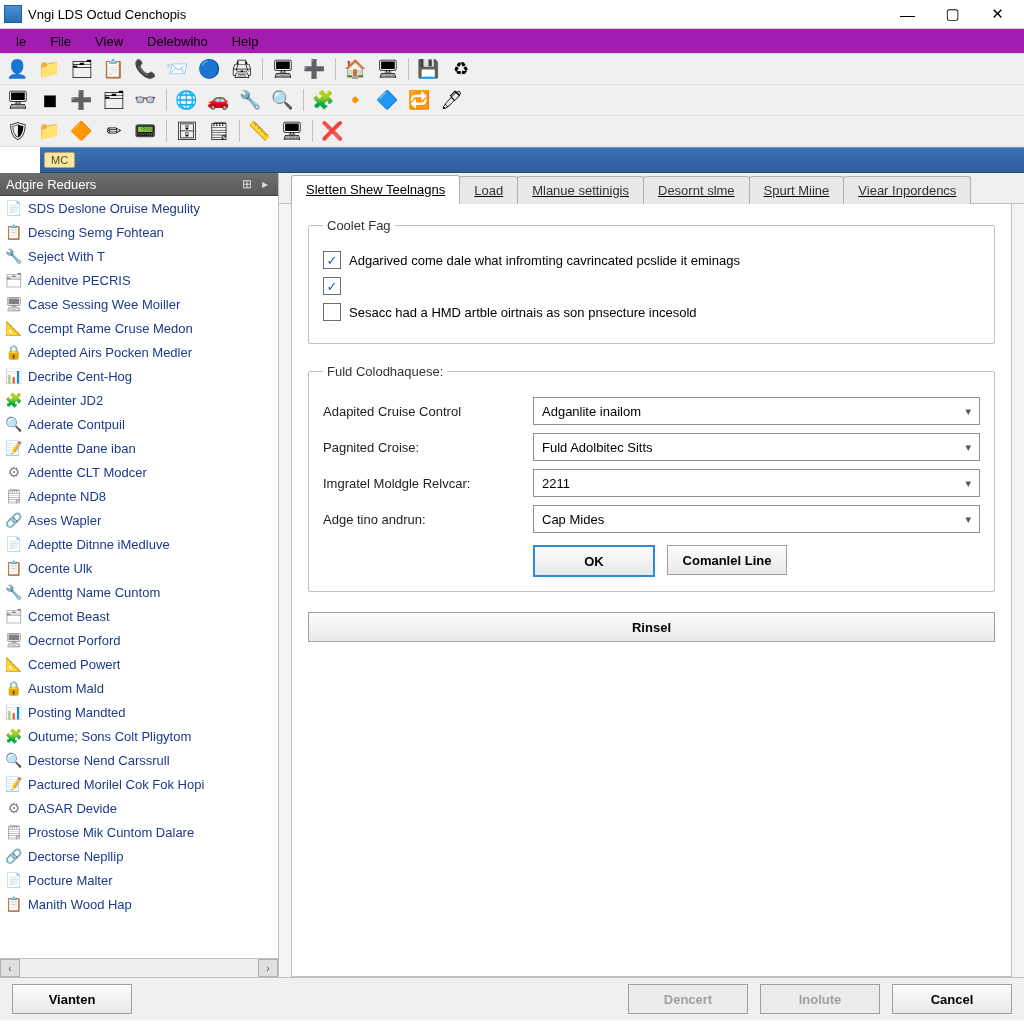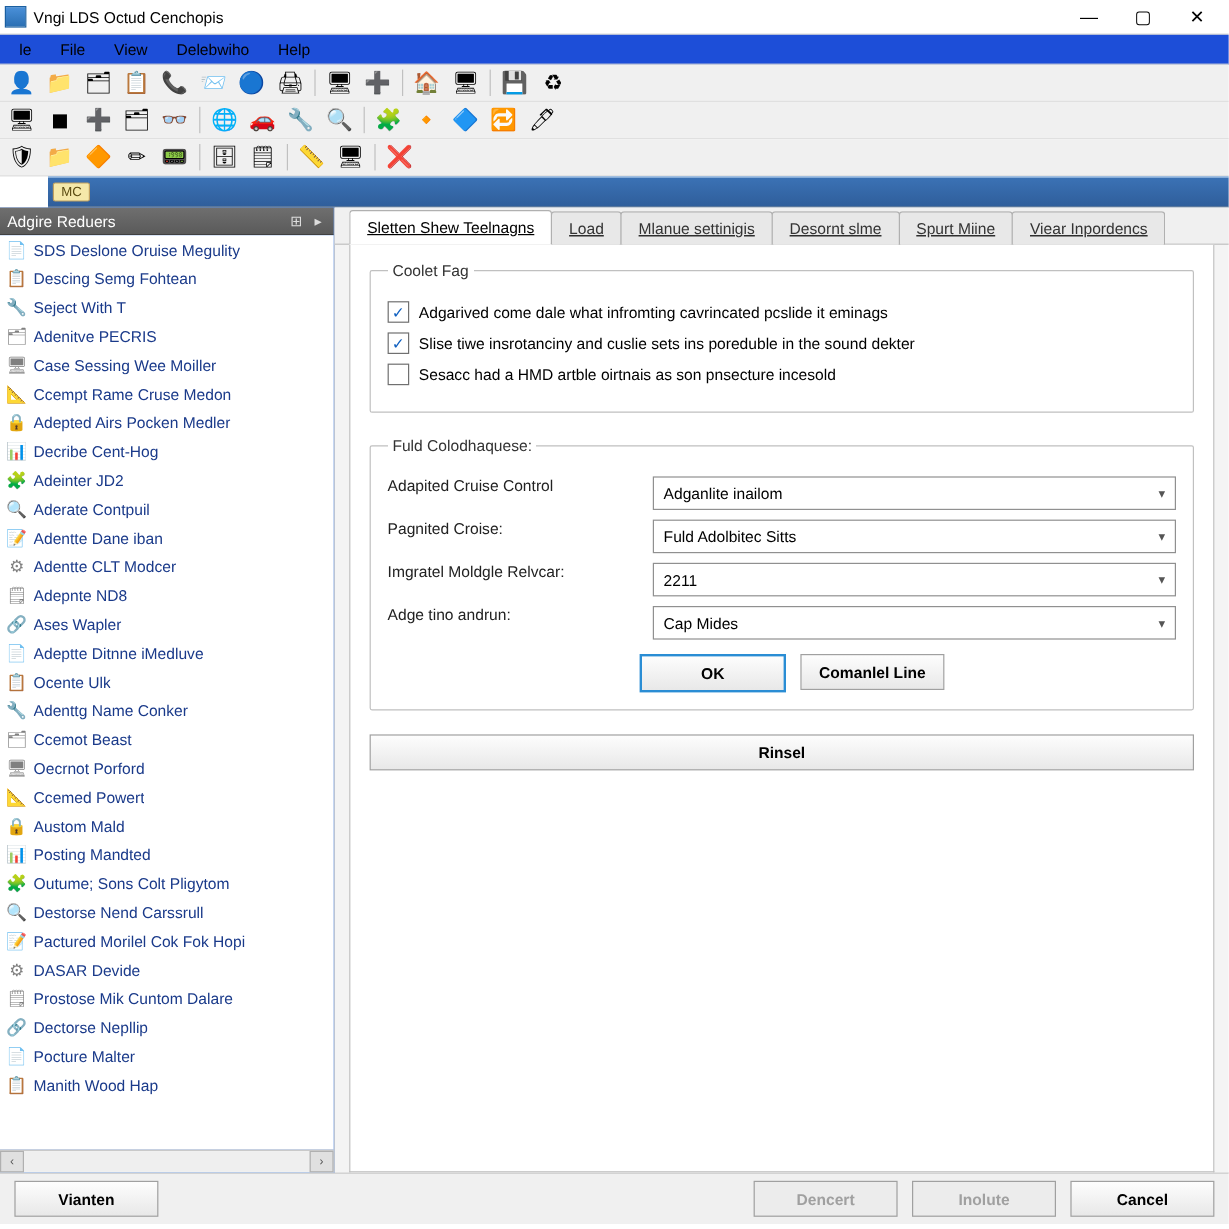--- a/index.html
+++ b/index.html
@@ -48,21 +48,21 @@
     cursor: default;
   }
 
   
   .menubar {
     height: 24px;
     display: flex;
     align-items: center;
     padding: 0 4px;
     border-bottom: 1px solid #d8d8d8;
-    background: #1d4ed8;
+    background: #a21caf;
   }
   .menubar .menu-item {
     padding: 2px 12px;
     cursor: default;
   }
 
   
   .toolbar {
     background: #f0f0f0;
     padding: 1px 4px;
@@ -283,23 +283,22 @@
     background: #fff;
     display: flex;
     align-items: center;
     justify-content: center;
     font-size: 13px;
     color: #1060c0;
   }
 
   .form-row {
     display: flex;
-    align-items: flex-start;
+    align-items: center;
     margin: 8px 0;
-    gap: 11px;
   }
   .form-row .form-label {
     width: 210px;
     color: #222;
   }
   .form-select {
     flex: 1;
     height: 26px;
     border: 1px solid #909090;
     background: #fff;
@@ -601,21 +600,21 @@
         <div class="sidebar-item">
           <span class="li-icon">📄</span>
           <span class="li-label">Adeptte Ditnne iMedluve</span>
         </div>
         <div class="sidebar-item">
           <span class="li-icon">📋</span>
           <span class="li-label">Ocente Ulk</span>
         </div>
         <div class="sidebar-item">
           <span class="li-icon">🔧</span>
-          <span class="li-label">Adenttg Name Conker</span>
+          <span class="li-label">Adenttg Name Cuntom</span>
         </div>
         <div class="sidebar-item">
           <span class="li-icon">🗂</span>
           <span class="li-label">Ccemot Beast</span>
         </div>
         <div class="sidebar-item">
           <span class="li-icon">🖥</span>
           <span class="li-label">Oecrnot Porford</span>
         </div>
         <div class="sidebar-item">
@@ -685,21 +684,20 @@
 
       <fieldset class="group">
         <legend>Coolet Fag</legend>
 
         <div class="chk-row">
           <div class="chk">✓</div>
           <div>Adgarived come dale what infromting cavrincated pcslide it eminags</div>
         </div>
         <div class="chk-row">
           <div class="chk">✓</div>
-          <div>Slise tiwe insrotanciny and cuslie sets ins poreduble in the sound dekter</div>
         </div>
         <div class="chk-row">
           <div class="chk"></div>
           <div>Sesacc had a HMD artble oirtnais as son pnsecture incesold</div>
         </div>
       </fieldset>
 
       <fieldset class="group">
         <legend>Fuld Colodhaquese:</legend>
 

